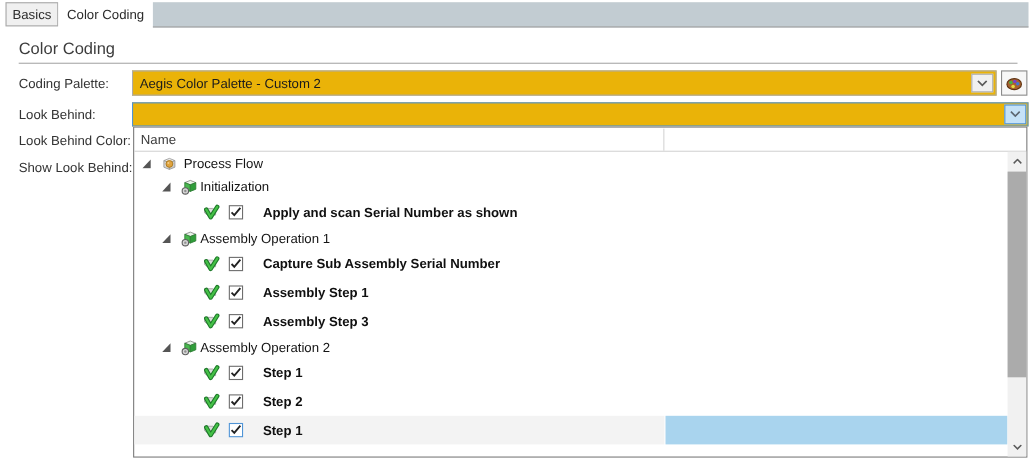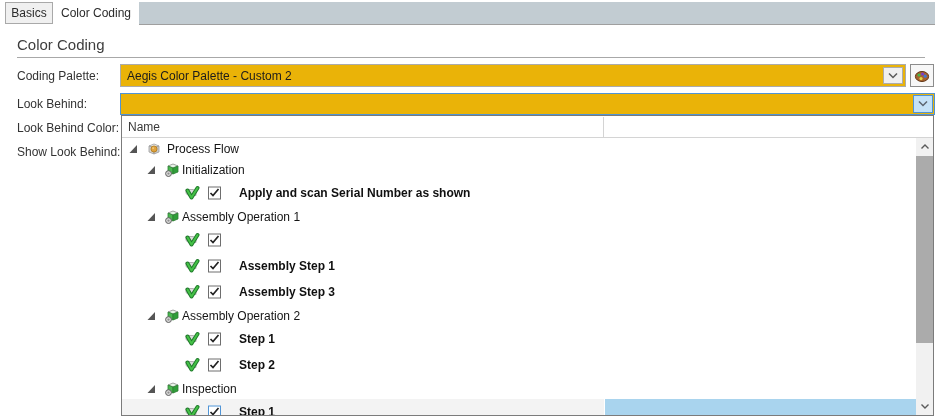--- a/index.html
+++ b/index.html
@@ -165,20 +165,21 @@
           <span class="ticon" style="left:62px"><svg width="16" height="16" viewBox="0 0 16 16">
               <polygon points="2,4.5 9.5,4.5 12,6.5 12,10.5 4.5,10.5 2,8.5" fill="#dcdcdc" stroke="#9f9f9f" stroke-width="0.8"></polygon>
               <path d="M3.5 5.5 L7.5 12.5 L13.5 3" fill="none" stroke="#1e7a2a" stroke-width="4" stroke-linecap="round" stroke-linejoin="round"></path>
               <path d="M3.5 5.5 L7.5 12.5 L13.5 3" fill="none" stroke="#45c147" stroke-width="2" stroke-linecap="round" stroke-linejoin="round"></path>
             </svg></span>
           <span class="cbox">
             <svg width="11" height="11" viewBox="0 0 11 11">
               <path d="M1.5 5.5 L4 8 L9.5 1.5" fill="none" stroke="#222" stroke-width="1.7"></path>
             </svg>
           </span>
+          <span class="tlabel bold">Capture Sub Assembly Serial Number</span>
         </div>
         <div class="trow leaf">
           <span class="ticon" style="left:62px"><svg width="16" height="16" viewBox="0 0 16 16">
               <polygon points="2,4.5 9.5,4.5 12,6.5 12,10.5 4.5,10.5 2,8.5" fill="#dcdcdc" stroke="#9f9f9f" stroke-width="0.8"></polygon>
               <path d="M3.5 5.5 L7.5 12.5 L13.5 3" fill="none" stroke="#1e7a2a" stroke-width="4" stroke-linecap="round" stroke-linejoin="round"></path>
               <path d="M3.5 5.5 L7.5 12.5 L13.5 3" fill="none" stroke="#45c147" stroke-width="2" stroke-linecap="round" stroke-linejoin="round"></path>
             </svg></span>
           <span class="cbox">
             <svg width="11" height="11" viewBox="0 0 11 11">
               <path d="M1.5 5.5 L4 8 L9.5 1.5" fill="none" stroke="#222" stroke-width="1.7"></path>
@@ -230,33 +231,20 @@
               <polygon points="2,4.5 9.5,4.5 12,6.5 12,10.5 4.5,10.5 2,8.5" fill="#dcdcdc" stroke="#9f9f9f" stroke-width="0.8"></polygon>
               <path d="M3.5 5.5 L7.5 12.5 L13.5 3" fill="none" stroke="#1e7a2a" stroke-width="4" stroke-linecap="round" stroke-linejoin="round"></path>
               <path d="M3.5 5.5 L7.5 12.5 L13.5 3" fill="none" stroke="#45c147" stroke-width="2" stroke-linecap="round" stroke-linejoin="round"></path>
             </svg></span>
           <span class="cbox">
             <svg width="11" height="11" viewBox="0 0 11 11">
               <path d="M1.5 5.5 L4 8 L9.5 1.5" fill="none" stroke="#222" stroke-width="1.7"></path>
             </svg>
           </span>
           <span class="tlabel bold">Step 2</span>
-        </div>
-        <div class="trow group">
-          <span class="expander" style="left:25px"><svg width="9" height="9" viewBox="0 0 9 9">
-              <polygon points="8,0.5 8,8.5 0.5,8.5" fill="#555"></polygon>
-            </svg></span>
-          <span class="ticon" style="left:42px"><svg width="16" height="16" viewBox="0 0 16 16">
-              <polygon points="4,4 9,2 14,4 9,6" fill="#e8f5e8" stroke="#8a8a8a" stroke-width="0.8"></polygon>
-              <polygon points="4,4 9,6 9,12 4,10" fill="#49b84f" stroke="#2e7d33" stroke-width="0.8"></polygon>
-              <polygon points="14,4 9,6 9,12 14,10" fill="#2f9e39" stroke="#2e7d33" stroke-width="0.8"></polygon>
-              <circle cx="4.5" cy="11.6" r="2.9" fill="#d7d7d7" stroke="#5f5f5f" stroke-width="1"></circle>
-              <circle cx="4.5" cy="11.6" r="1.1" fill="#8f8f8f"></circle>
-            </svg></span>
-          <span class="tlabel" style="left:60px">Inspection</span>
         </div>
         <div class="trow leaf">
           <span class="namecell"></span>
           <span class="valuecell"></span>
           <span class="ticon" style="left:62px"><svg width="16" height="16" viewBox="0 0 16 16">
               <polygon points="2,4.5 9.5,4.5 12,6.5 12,10.5 4.5,10.5 2,8.5" fill="#dcdcdc" stroke="#9f9f9f" stroke-width="0.8"></polygon>
               <path d="M3.5 5.5 L7.5 12.5 L13.5 3" fill="none" stroke="#1e7a2a" stroke-width="4" stroke-linecap="round" stroke-linejoin="round"></path>
               <path d="M3.5 5.5 L7.5 12.5 L13.5 3" fill="none" stroke="#45c147" stroke-width="2" stroke-linecap="round" stroke-linejoin="round"></path>
             </svg></span>
           <span class="cbox focused">

